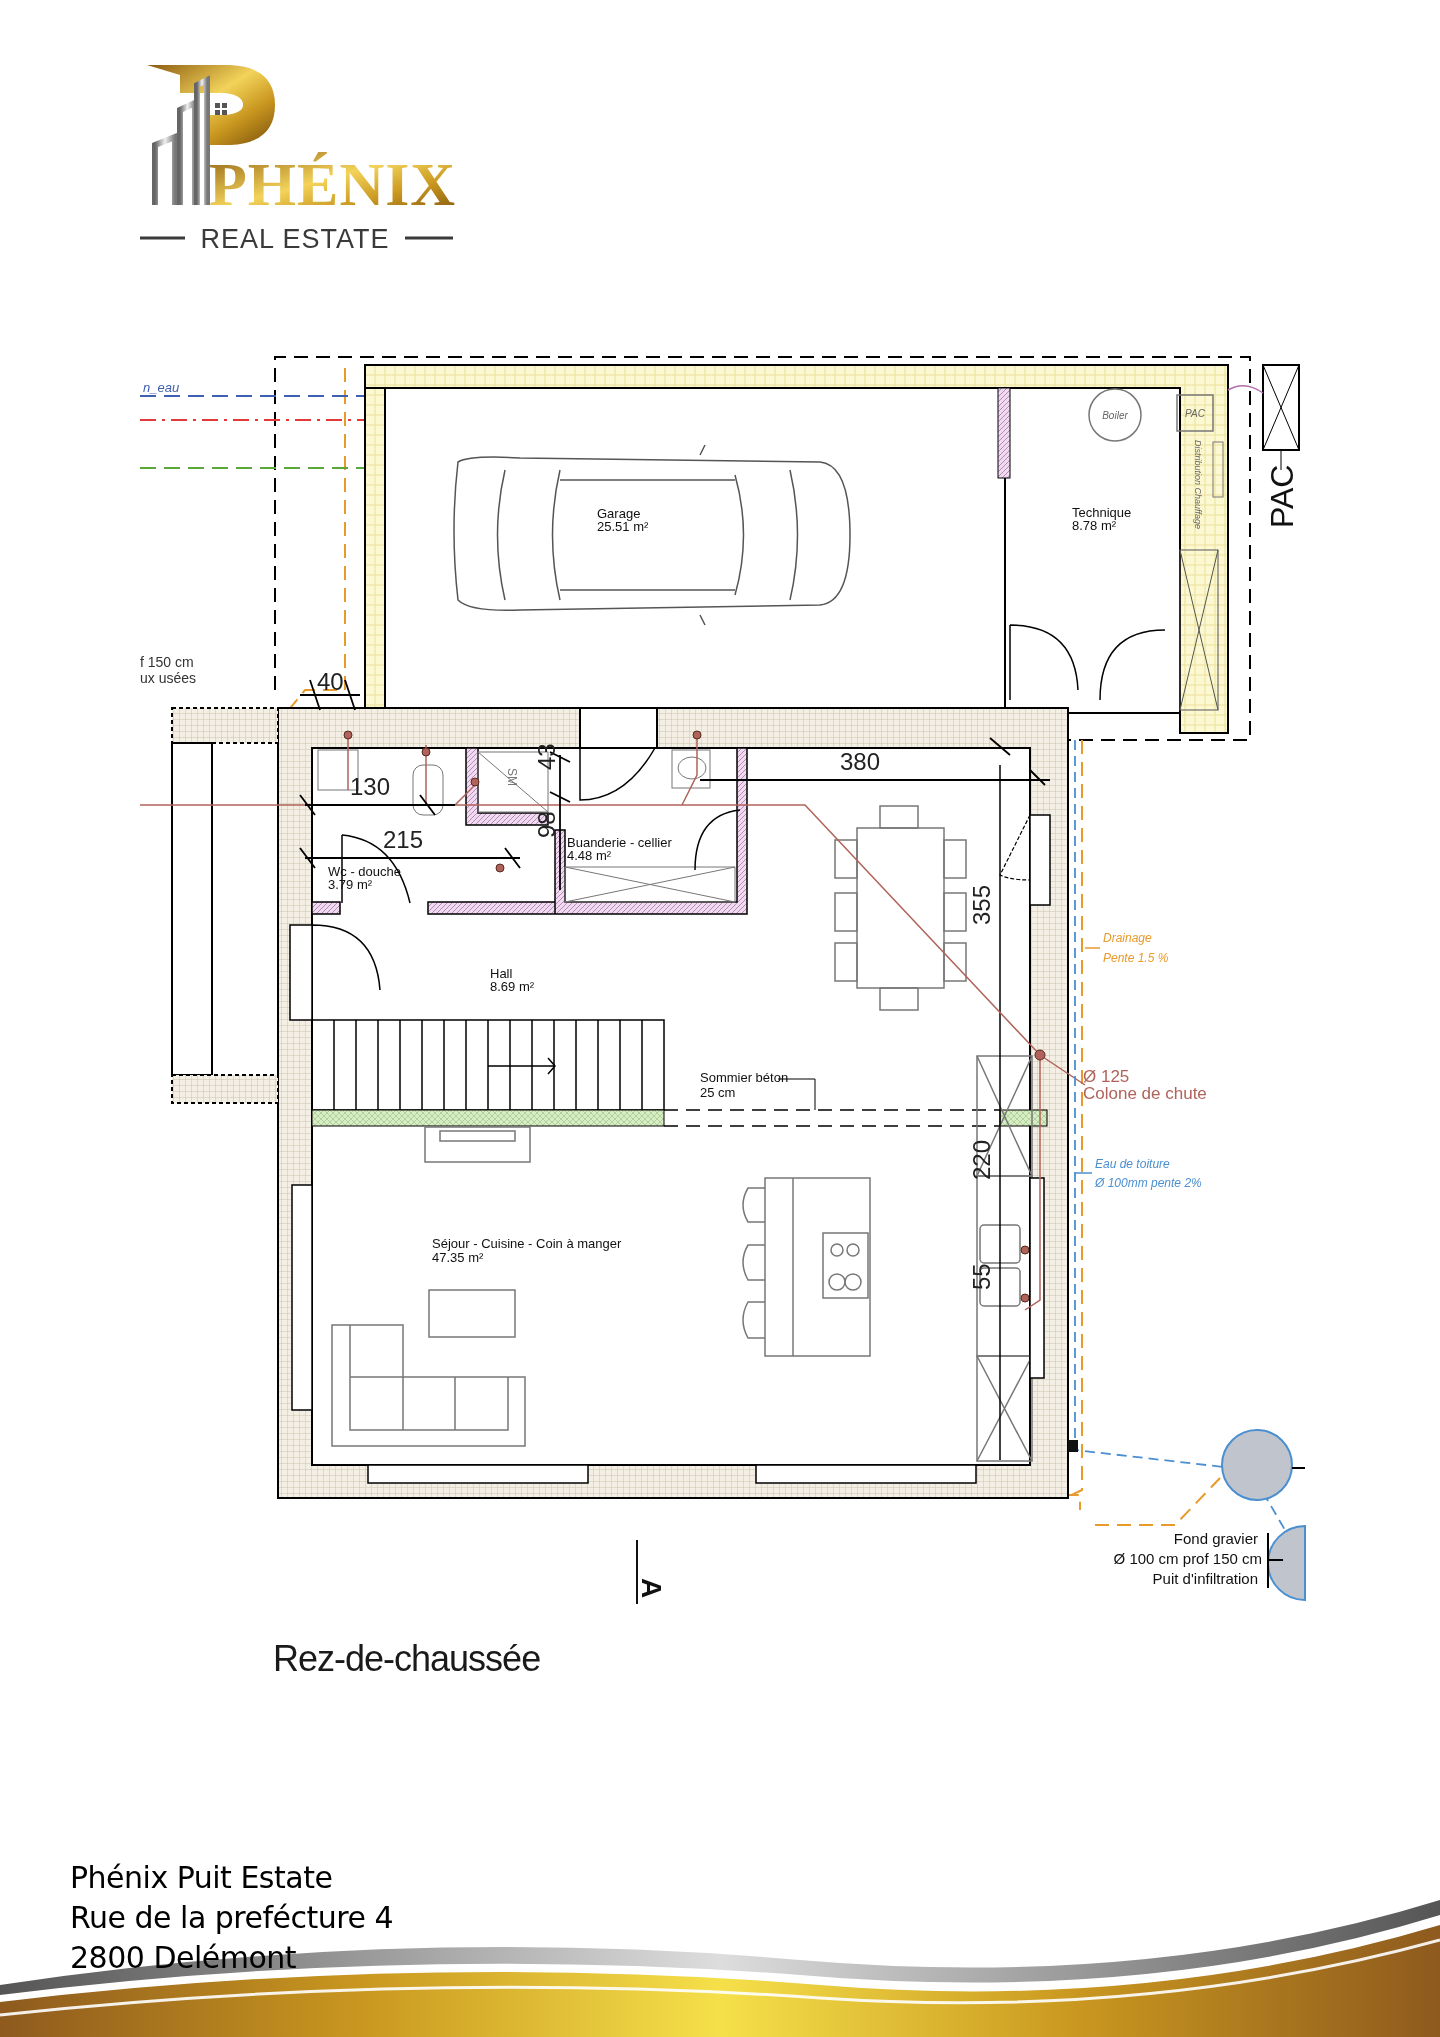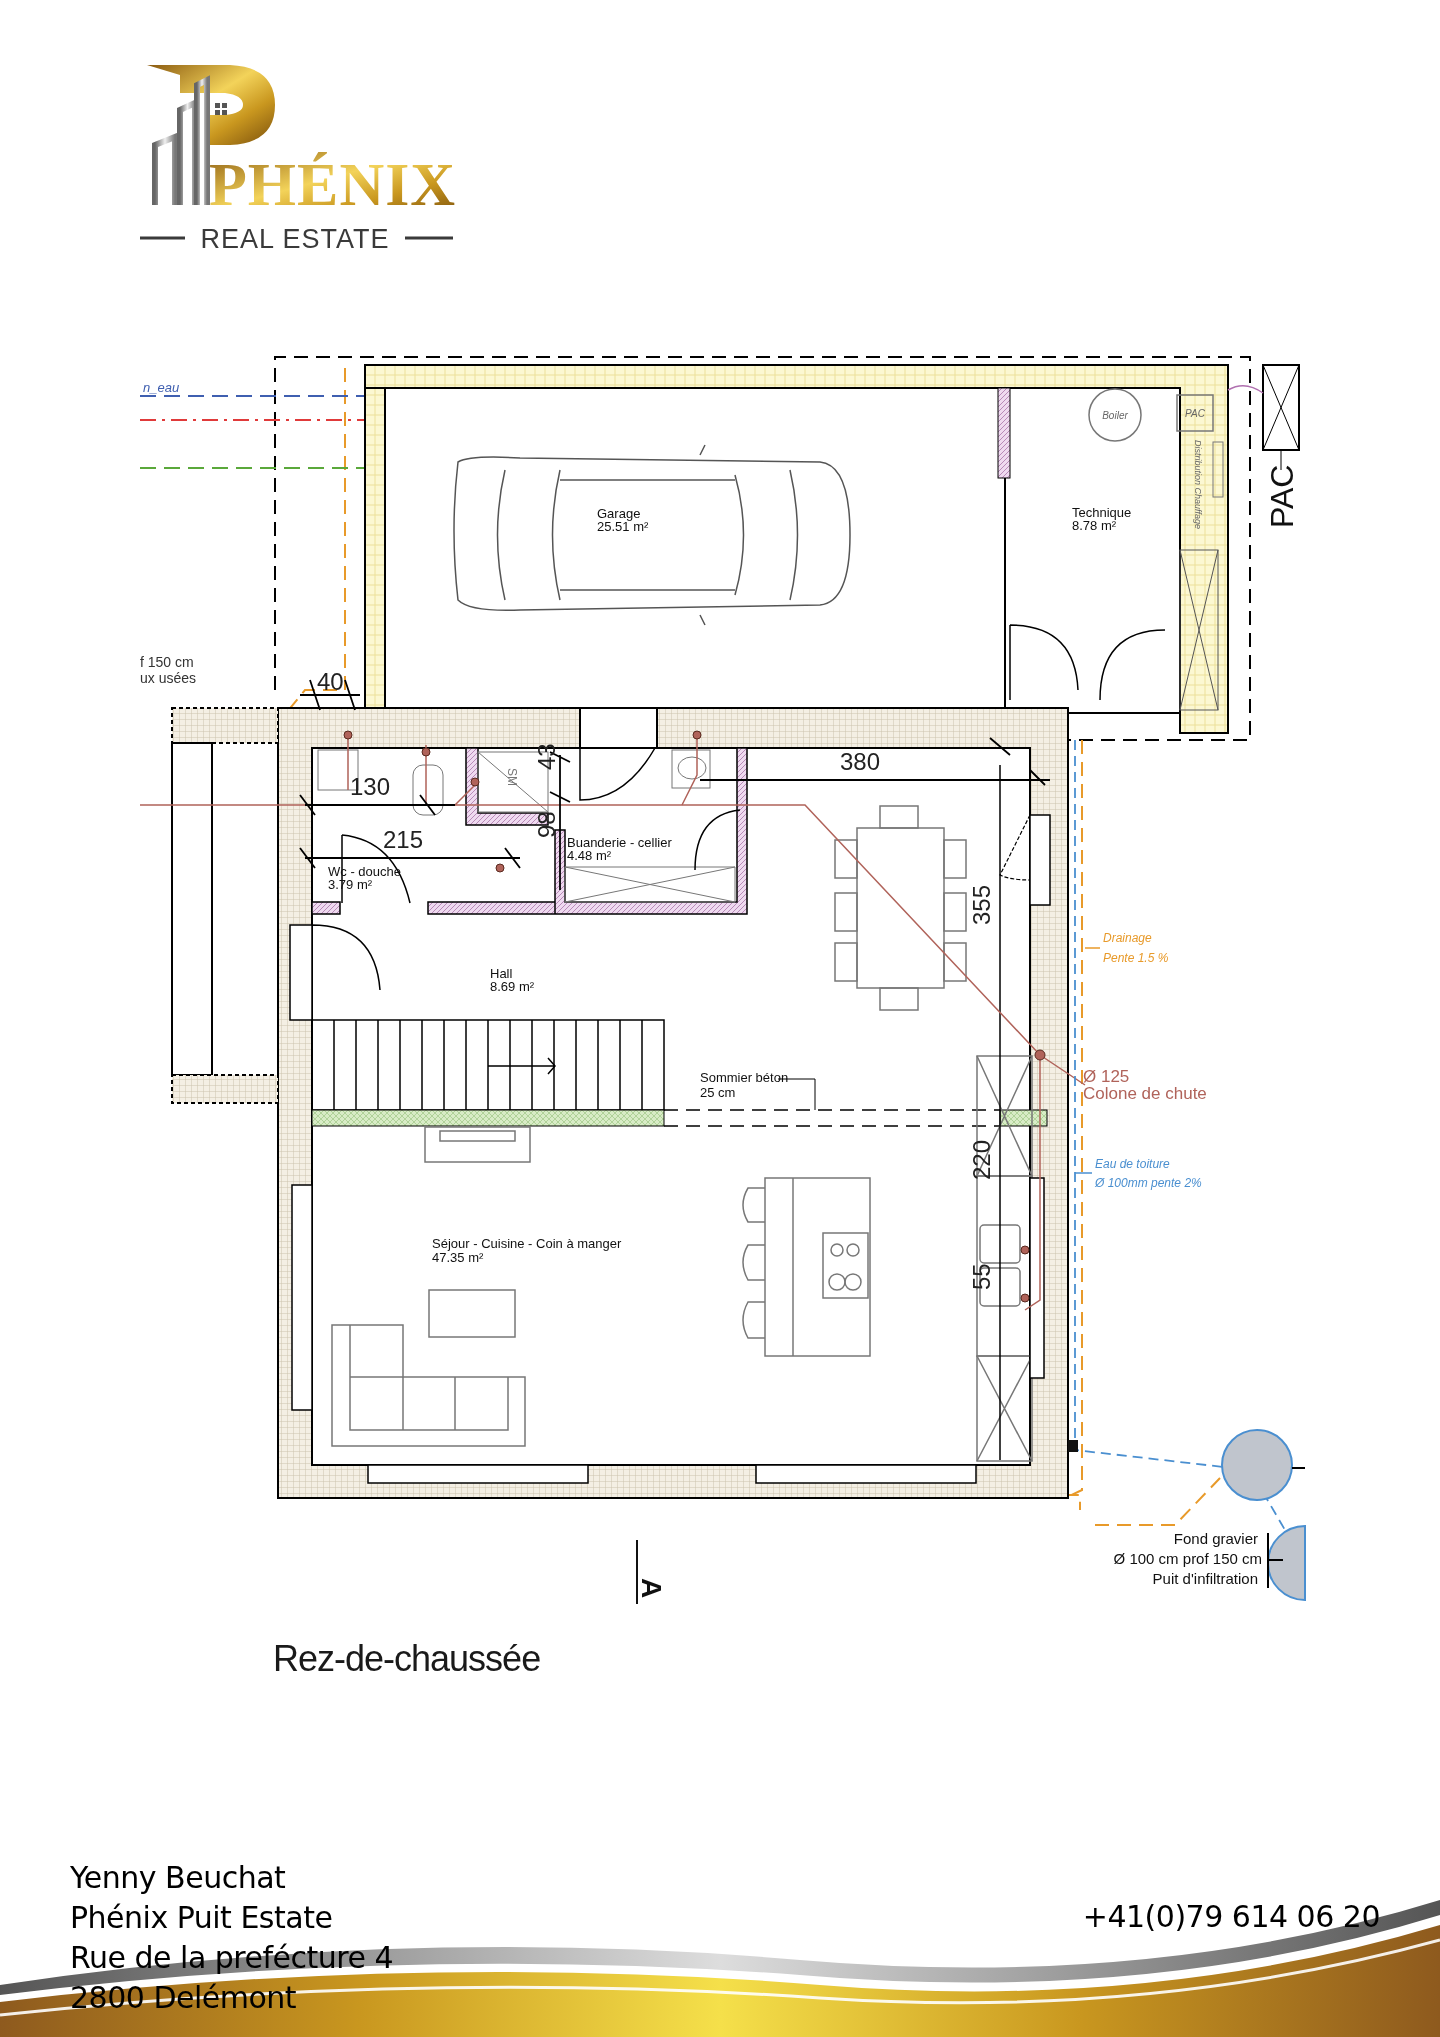--- a/index.html
+++ b/index.html
@@ -313,20 +313,18 @@
     </linearGradient>
   </defs>
   <path d="M0 190 Q700 100 1440 120 L1440 207 L0 207 Z" fill="url(#fgold)" opacity="0"></path>
   <path d="M0 155 Q400 95 800 130 Q1150 160 1440 70 L1440 207 L0 207 Z" fill="url(#fsilver)"></path>
   <path d="M0 165 Q400 115 800 145 Q1150 175 1440 85 L1440 207 L0 207 Z" fill="#fff"></path>
   <path d="M0 172 Q420 122 820 155 Q1150 182 1440 95 L1440 207 L0 207 Z" fill="url(#fgold)"></path>
   <path d="M0 185 Q420 140 820 168 Q1150 190 1440 110" fill="none" stroke="#fff" stroke-width="3" opacity="0.9"></path>
 </svg>
 
 <div class="contact-left">
-  <div>Yenny Beuchat</div>
   <div>Phénix Puit Estate</div>
   <div>Rue de la prefécture 4</div>
   <div>2800 Delémont</div>
 </div>
 <div class="contact-right">
-  <div>+41(0)79 614 06 20</div>
 </div>
 
 </body></html>

